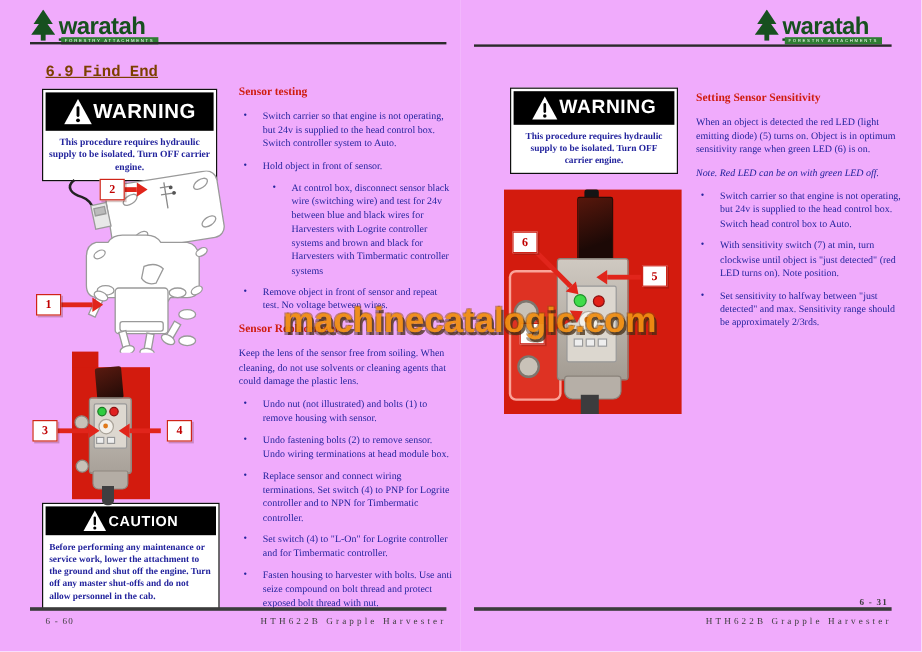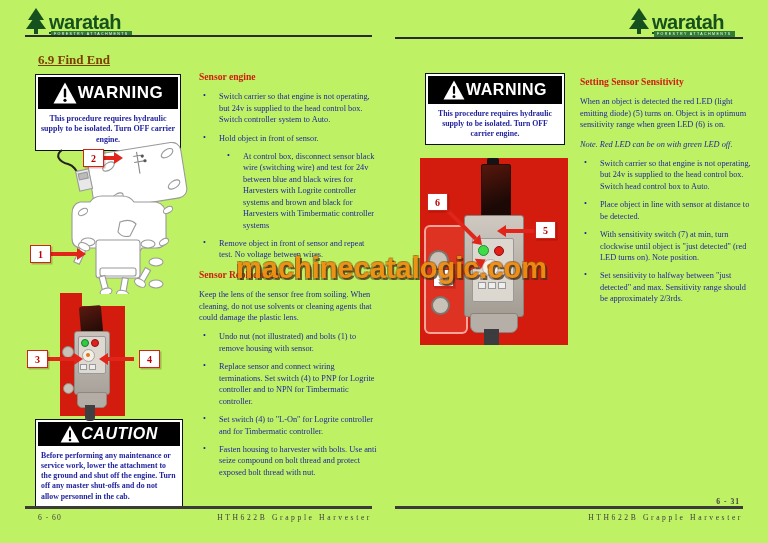--- a/index.html
+++ b/index.html
@@ -1,32 +1,32 @@
 <!DOCTYPE html>
 <html><head>
 <meta charset="utf-8">
 <style>
   html,body{margin:0;padding:0;background:#ffffff;}
   body{width:768px;height:543px;position:relative;overflow:hidden;
        font-family:"Liberation Serif",serif;color:#23249d;}
-  .page{position:absolute;top:0;width:384px;height:543px;background:#bef264;}
+  .page{position:absolute;top:0;width:384px;height:543px;background:#f0abfc;}
   #pageL{left:0;} #pageR{left:384px;}
 
   
   .logo{position:absolute;display:flex;align-items:flex-end;gap:2px;}
   .logo .word{font-family:"Liberation Sans",sans-serif;font-weight:bold;
      font-size:20px;letter-spacing:-0.5px;color:#17501f;line-height:0.9;
      border-bottom:2px solid #17501f;padding-bottom:1px;}
   .logo .bar{position:absolute;left:26px;top:23px;background:#2f7d33;color:#fff;
      font-family:"Liberation Sans",sans-serif;font-size:3.6px;letter-spacing:1.4px;
      padding:1px 3px;white-space:nowrap;}
   .hrule{position:absolute;height:2px;background:#2b2b2b;}
 
   .section-title{position:absolute;left:38px;top:52px;margin:0;font-size:13px;
-     font-weight:bold;color:#7c3f00;text-decoration:underline;}
+     font-weight:bold;color:#7c3f00;text-decoration:underline;font-family:Liberation Mono, monospace;}
 
   
   .alertbox{position:absolute;background:#fff;border:1.6px solid #101010;box-shadow:0 0 0 1px #fff inset;}
   .alert-banner{background:#000;margin:2px;display:flex;align-items:center;justify-content:center;gap:1px;padding:5px 3px;}
   .alert-banner .lbl{color:#fff;font-family:"Liberation Sans",sans-serif;font-weight:bold;letter-spacing:0.5px;}
   .alert-body{color:#23249d;font-weight:bold;text-align:center;padding:3px 4px 5px;line-height:1.3;}
 
   
   .col{position:absolute;font-size:8.3px;line-height:1.38;}
   .redhead{color:#cf1d0f;font-weight:bold;font-size:9.6px;margin:0 0 8px 0;}
@@ -175,34 +175,35 @@
     </div>
   <div class="arrow left" style="left:108px;top:357px;width:26px;"></div>
 
   <div class="alertbox" style="left:35px;top:419px;width:146px;">
     <div class="alert-banner" style="padding:3px 2px;">
       <svg width="20" height="18" viewBox="0 0 24 22">
         <path d="M12 0.5 L23.5 21.5 H0.5 Z" fill="#ffffff"></path>
         <rect x="10.8" y="6.5" width="2.4" height="9" rx="1.2" fill="#000"></rect>
         <circle cx="12" cy="18.3" r="1.6" fill="#000"></circle>
       </svg>
-      <span class="lbl" style="font-size:16px;font-style:italic;">CAUTION</span>
+      <span class="lbl" style="font-size:12px;">CAUTION</span>
     </div>
     <div class="alert-body" style="font-size:7.8px;text-align:left;padding:3px 5px 5px;">Before performing any maintenance or service work, lower the attachment to the ground and shut off the engine. Turn off any master shut-offs and do not allow personnel in the cab.</div>
   </div>
 
   <div class="col" style="left:199px;top:70px;width:180px;">
-    <h3 class="redhead">Sensor engine</h3>
+    <h3 class="redhead">Sensor testing</h3>
     <div class="b"><span>Switch carrier so that engine is not operating, but 24v is supplied to the head control box. Switch controller system to Auto.</span></div>
     <div class="b"><span>Hold object in front of sensor.</span></div>
     <div class="b sub"><span>At control box, disconnect sensor black wire (switching wire) and test for 24v between blue and black wires for Harvesters with Logrite controller systems and brown and black for Harvesters with Timbermatic controller systems</span></div>
     <div class="b"><span>Remove object in front of sensor and repeat test. No voltage between wires.</span></div>
     <h3 class="redhead">Sensor Replacement</h3>
     <p class="para">Keep the lens of the sensor free from soiling. When cleaning, do not use solvents or cleaning agents that could damage the plastic lens.</p>
     <div class="b"><span>Undo nut (not illustrated) and bolts (1) to remove housing with sensor.</span></div>
+    <div class="b"><span>Undo fastening bolts (2) to remove sensor. Undo wiring terminations at head module box.</span></div>
     <div class="b"><span>Replace sensor and connect wiring terminations. Set switch (4) to PNP for Logrite controller and to NPN for Timbermatic controller.</span></div>
     <div class="b"><span>Set switch (4) to "L-On" for Logrite controller and for Timbermatic controller.</span></div>
     <div class="b"><span>Fasten housing to harvester with bolts. Use anti seize compound on bolt thread and protect exposed bolt thread with nut.</span></div>
   </div>
 
   <div class="frule" style="left:25px;top:506px;width:347px;"></div>
   <div class="pnum" style="left:38px;top:513px;">6 - 60</div>
   <div class="ftext" style="left:25px;top:513px;width:347px;">HTH622B Grapple Harvester</div>
 </div>
 
@@ -260,21 +261,20 @@
   <div class="co" style="left:49px;top:269px;">
       <span>7</span>
     </div>
   <div class="arrow right diag" style="left:66px;top:278px;width:32px;transform:rotate(-30deg);"></div>
 
   <div class="col" style="left:196px;top:75px;width:172px;">
     <h3 class="redhead">Setting Sensor Sensitivity</h3>
     <p class="para">When an object is detected the red LED (light emitting diode) (5) turns on. Object is in optimum sensitivity range when green LED (6) is on.</p>
     <p class="note">Note. Red LED can be on with green LED off.</p>
     <div class="b"><span>Switch carrier so that engine is not operating, but 24v is supplied to the head control box. Switch head control box to Auto.</span></div>
-    <div class="b"><span>Place object in line with sensor at distance to be detected.</span></div>
     <div class="b"><span>With sensitivity switch (7) at min, turn clockwise until object is "just detected" (red LED turns on). Note position.</span></div>
     <div class="b"><span>Set sensitivity to halfway between "just detected" and max. Sensitivity range should be approximately 2/3rds.</span></div>
   </div>
 
   <div class="frule" style="left:11px;top:506px;width:348px;"></div>
   <div class="ftext" style="left:11px;top:513px;width:348px;">HTH622B Grapple Harvester</div>
   <div class="pnum" style="right:28px;top:497px;font-weight:bold;">6 - 31</div>
 </div>
 
 <div class="watermark">machinecatalogic.com</div>

